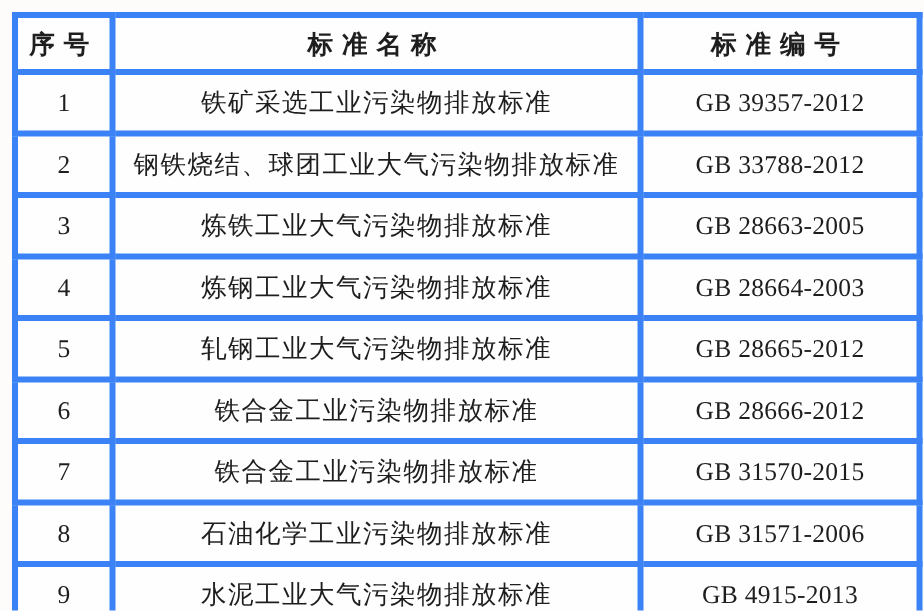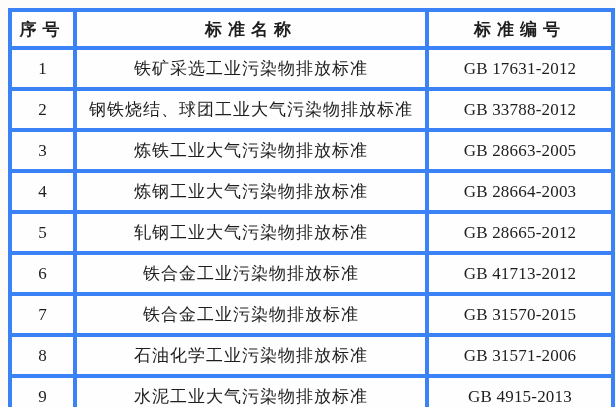--- a/index.html
+++ b/index.html
@@ -68,21 +68,21 @@
       <tr>
         <th>序号</th>
         <th>标准名称</th>
         <th>标准编号</th>
       </tr>
     </thead>
     <tbody>
       <tr>
         <td class="no-cell">1</td>
         <td class="name-cell">铁矿采选工业污染物排放标准</td>
-        <td class="code-cell">GB 17631-2012</td>
+        <td class="code-cell">GB 39357-2012</td>
       </tr>
       <tr>
         <td class="no-cell">2</td>
         <td class="name-cell">钢铁烧结、球团工业大气污染物排放标准</td>
         <td class="code-cell">GB 33788-2012</td>
       </tr>
       <tr>
         <td class="no-cell">3</td>
         <td class="name-cell">炼铁工业大气污染物排放标准</td>
         <td class="code-cell">GB 28663-2005</td>
@@ -93,21 +93,21 @@
         <td class="code-cell">GB 28664-2003</td>
       </tr>
       <tr>
         <td class="no-cell">5</td>
         <td class="name-cell">轧钢工业大气污染物排放标准</td>
         <td class="code-cell">GB 28665-2012</td>
       </tr>
       <tr>
         <td class="no-cell">6</td>
         <td class="name-cell">铁合金工业污染物排放标准</td>
-        <td class="code-cell">GB 41713-2012</td>
+        <td class="code-cell">GB 28666-2012</td>
       </tr>
       <tr>
         <td class="no-cell">7</td>
         <td class="name-cell">铁合金工业污染物排放标准</td>
         <td class="code-cell">GB 31570-2015</td>
       </tr>
       <tr>
         <td class="no-cell">8</td>
         <td class="name-cell">石油化学工业污染物排放标准</td>
         <td class="code-cell">GB 31571-2006</td>

